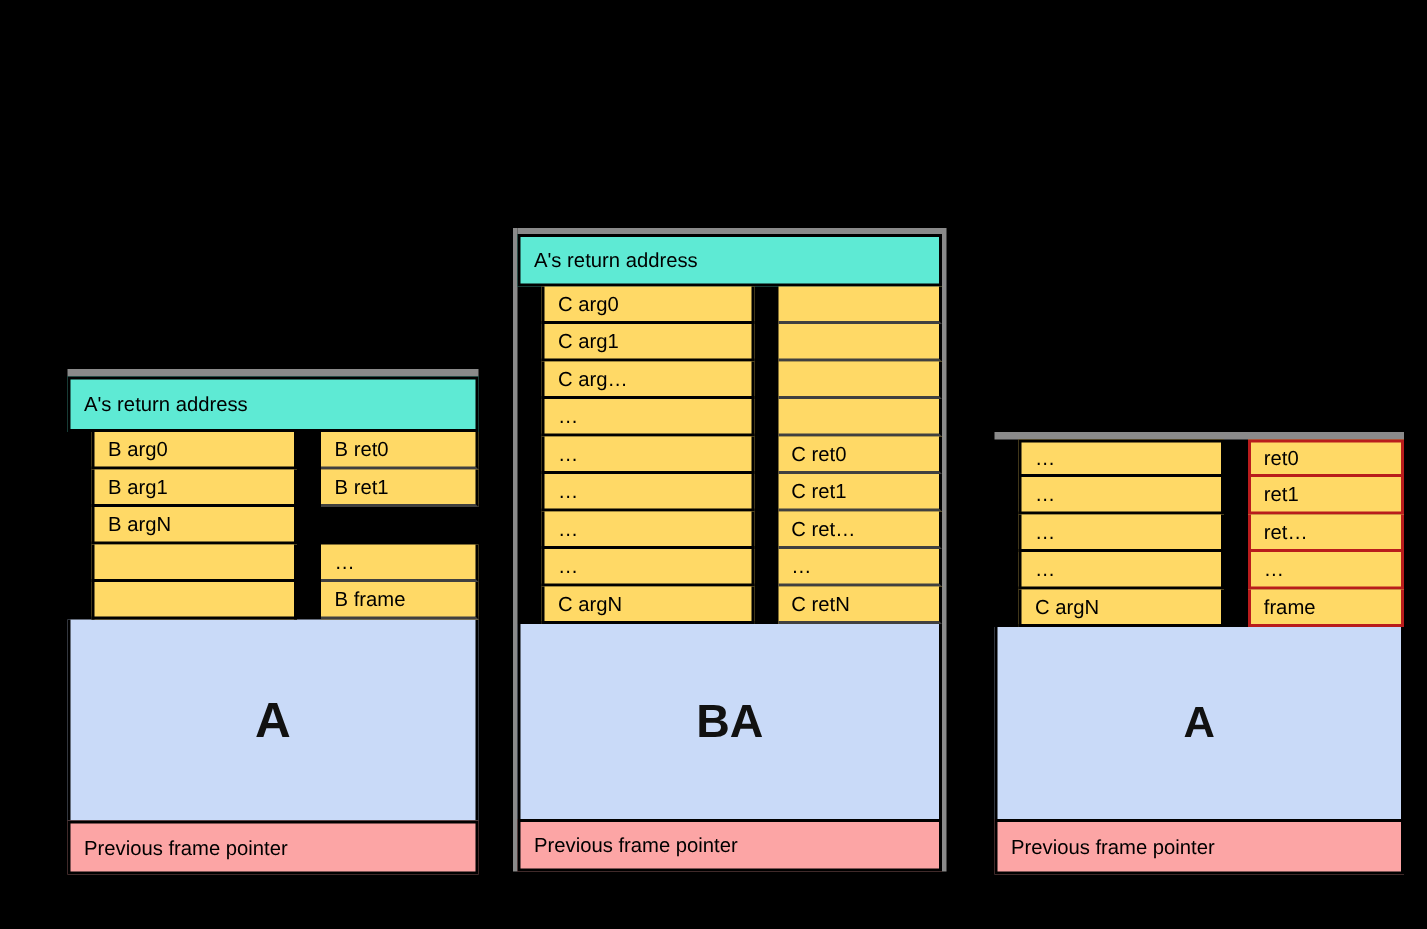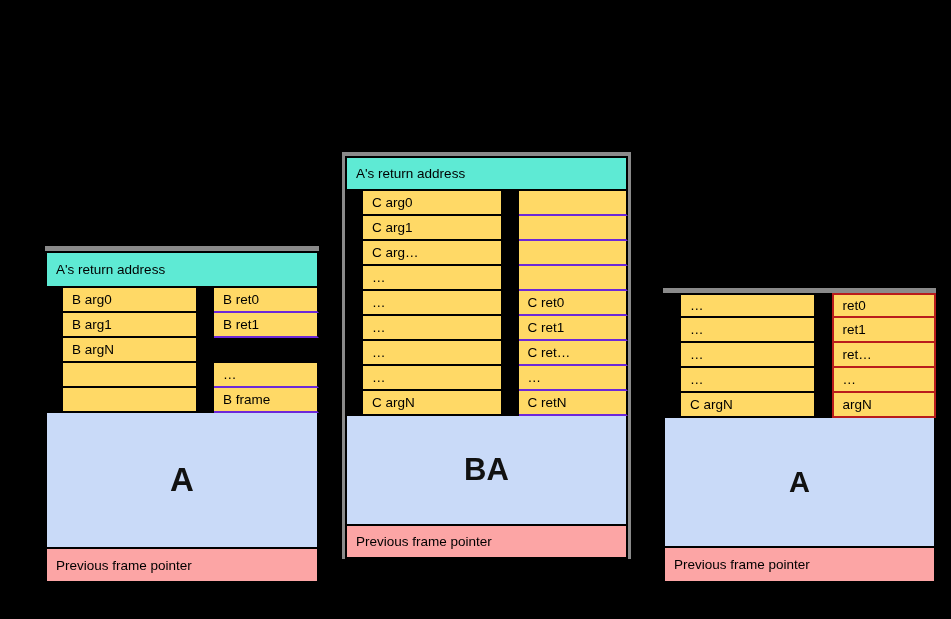--- a/index.html
+++ b/index.html
@@ -36,37 +36,37 @@
     box-sizing: border-box;
     height: 25px;
     background: #ffd966;
     display: flex; align-items: center;
     padding-left: 9px;
     font-size: 13.5px;
     overflow: hidden;
     margin-left: 16px;
   }
   .cell.left  { width: 50%; border-left: 2px solid #000; border-right: 2px solid #000; border-bottom: 2px solid #000; }
-  .cell.right { flex: 1;    border-right: 2px solid #000; border-bottom: 2px solid #6d28d9; }
+  .cell.right { flex: 1;    border-right: 2px solid #000; border-bottom: 2px solid #404040; }
   
   .d2 .row:first-child .cell.left { border-top: 2px solid #000; }
   
   .cell.right.hl { border: 2px solid #b91c1c; }
   .row + .row .cell.right.hl { border-top: none; }
 
   .frame-body {
     box-sizing: border-box;
     background: #c9daf8;
     border-left: 2px solid #000; border-right: 2px solid #000;
     display: flex; align-items: center; justify-content: center;
     font-weight: bold;
     color: #111;
   }
   .d0 .frame-body { height: 134px; font-size: 33px; }
-  .d1 .frame-body { height: 108px; font-size: 31px; }
+  .d1 .frame-body { height: 130px; font-size: 31px; }
   .d2 .frame-body { height: 128px; font-size: 29px; }
 
   .ftr {
     box-sizing: border-box;
     background: #fca5a5;
     border: 2px solid #000;
     display: flex; align-items: center;
     padding-left: 9px;
     font-size: 13.5px;
   }
@@ -170,21 +170,21 @@
         <div class="row">
           <div class="cell left">…</div>
           <div class="cell right hl">ret…</div>
         </div>
         <div class="row">
           <div class="cell left">…</div>
           <div class="cell right hl">…</div>
         </div>
         <div class="row">
           <div class="cell left">C argN</div>
-          <div class="cell right hl">argN</div>
+          <div class="cell right hl">frame</div>
         </div>
       </div>
     <div class="frame-body">
       <span>A</span>
     </div>
     <div class="ftr">Previous frame pointer</div>
   </section>
 
 </div>
 

